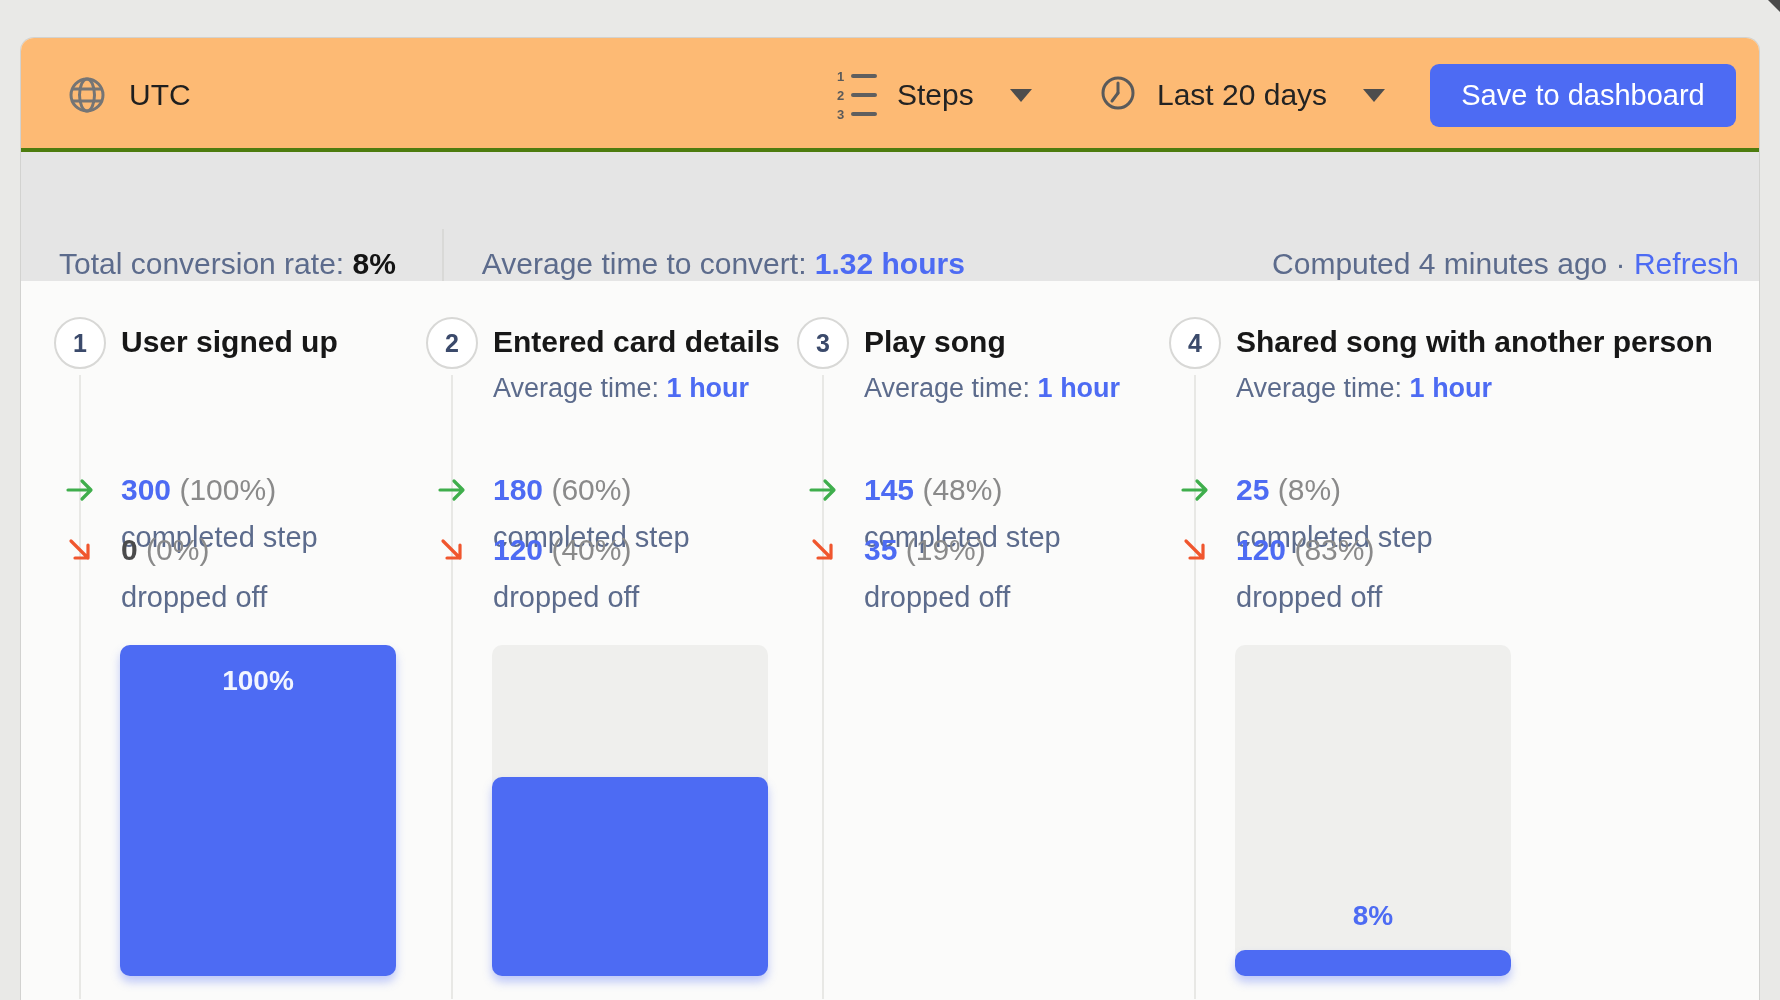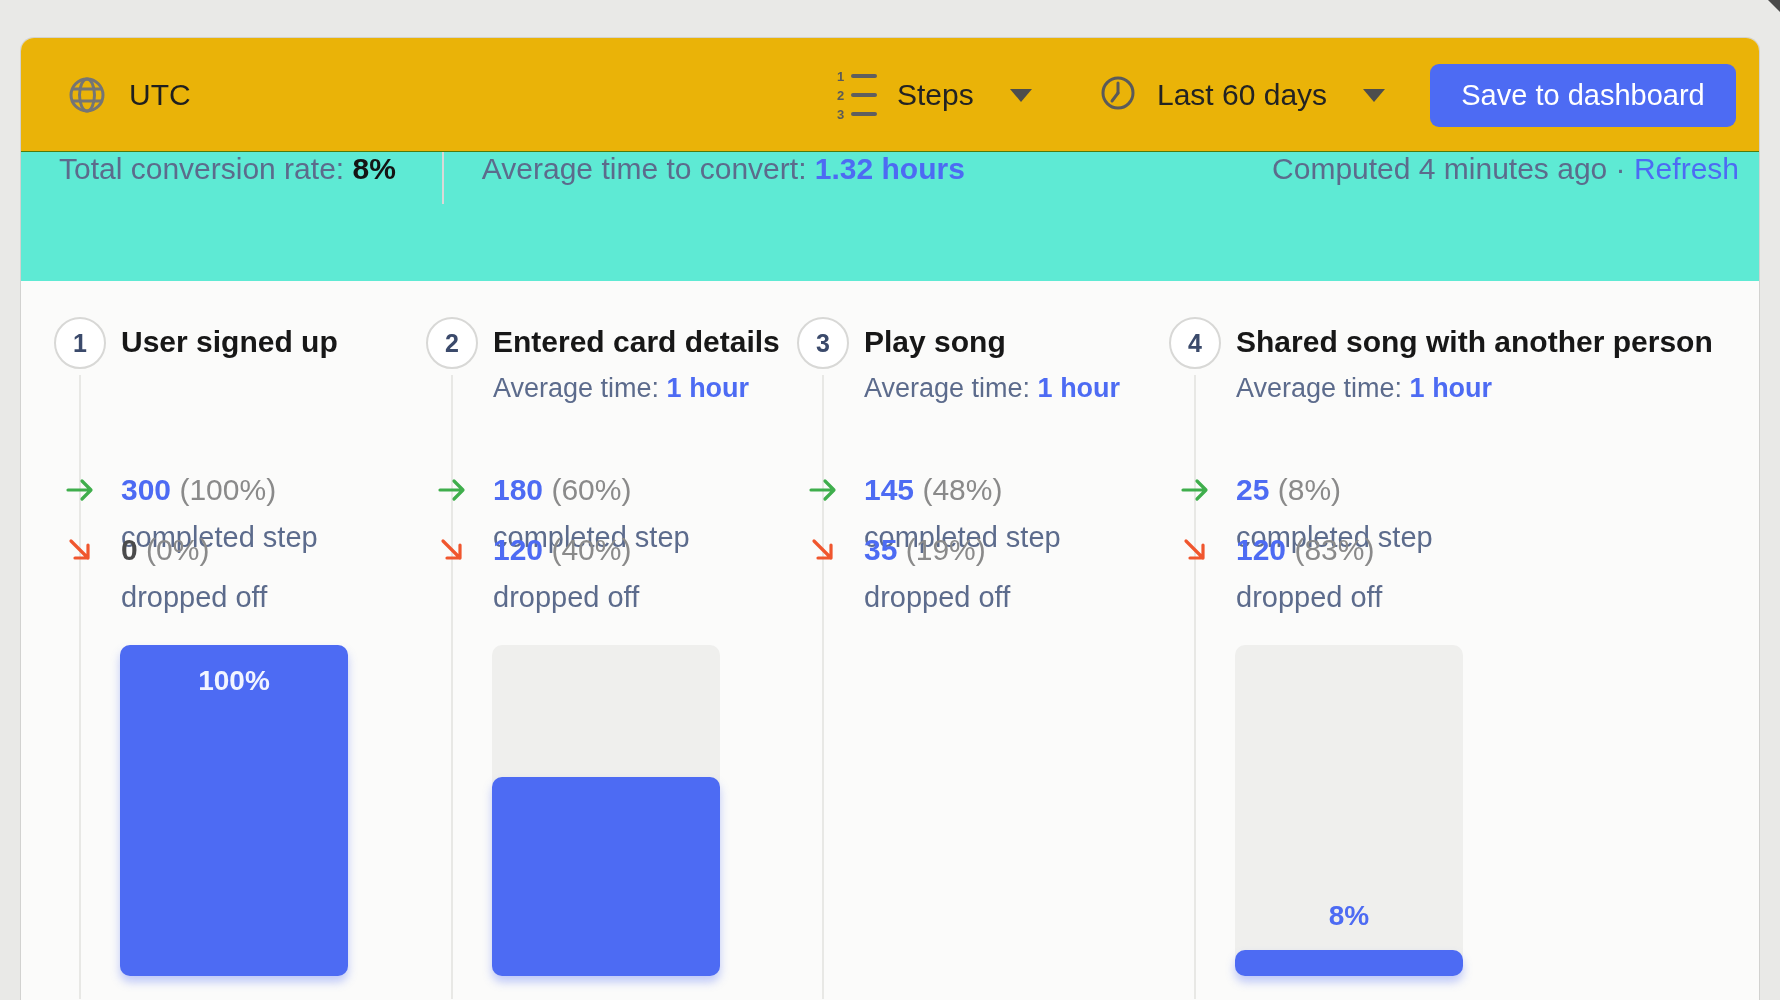--- a/index.html
+++ b/index.html
@@ -21,22 +21,22 @@
     position:absolute; left:20px; top:37px; width:1740px; height:963px;
     background:#fbfbfa;
     border:1px solid #d2d2d0;
     border-bottom:none;
     border-radius:14px 14px 0 0;
     overflow:hidden;
   }
   
   .card-header{
     position:relative; height:114px;
-    background:#eab308;
-    border-bottom:1px solid #4d7c0f;
+    background:#fdba74;
+    border-bottom:4px solid #4d7c0f;
   }
   .tz{
     position:absolute; left:46px; top:0; height:114px;
     display:flex; align-items:center; gap:22px;
   }
   .tz-label{ font-size:30px; color:#1f1f1f; }
   .icon-globe svg{ display:block; }
   .ctl{
     position:absolute; top:0; height:114px;
     display:flex; align-items:center; gap:20px;
@@ -61,22 +61,22 @@
     background:#4d6bf3; color:#ffffff;
     border:none; border-radius:9px;
     font-family:"Liberation Sans", sans-serif;
     font-size:29px;
     cursor:pointer;
     margin-left:17px;
   }
   
   .summary{
     position:relative; height:129px;
-    background:#5eead4;
-    display:flex; align-items:flex-start;
+    background:#e5e5e5;
+    display:flex; align-items:flex-end;
   }
   .sum-left{ margin-left:38px; font-size:30px; color:#5c6b8c; white-space:nowrap; }
   .sum-strong{ color:#141414; font-weight:700; }
   .sum-div{ width:2px; height:52px; background:#d9d9d7; margin:0 38px 0 46px; }
   .sum-mid{ font-size:30px; color:#5c6b8c; white-space:nowrap; }
   .blue-strong{ color:#4d6bf3; font-weight:700; }
   .sum-right{
     margin-left:auto; margin-right:20px;
     font-size:30px; color:#5c6b8c; white-space:nowrap;
   }
@@ -112,21 +112,21 @@
   .metric{ position:absolute; left:75px; font-size:30px; color:#8a8a8a; white-space:nowrap; }
   .metric-complete{ top:192px; }
   .metric-drop{ top:252px; }
   .count-blue{ color:#4d6bf3; font-weight:700; }
   .count-blue.zero{ color:#4b4b4b; }
   .metric-label{ position:absolute; left:75px; font-size:29px; color:#5c6b8c; white-space:nowrap; }
   .lbl-complete{ top:240px; }
   .lbl-drop{ top:300px; }
   .bar-track{
     position:absolute; left:74px; top:364px;
-    width:228px; height:331px;
+    width:276px; height:331px;
     background:#efefed; border-radius:10px;
   }
   .bar-fill{
     position:absolute; left:0; right:0; bottom:0;
     background:#4d6bf3; border-radius:10px;
     box-shadow:0 6px 10px rgba(77,107,243,0.35);
     cursor:pointer;
   }
   .bar-label{
     position:absolute; left:0; width:100%;
@@ -175,21 +175,21 @@
     </div>
 
     <div class="ctl ctl-date">
       <span>
         <svg width="38" height="38" viewBox="0 0 38 38">
           <circle cx="19" cy="19" r="15" fill="none" stroke="#5a5a5a" stroke-width="3"></circle>
           <line x1="19" y1="19" x2="19" y2="9" stroke="#5a5a5a" stroke-width="3" stroke-linecap="round"></line>
           <line x1="19" y1="19" x2="13" y2="27" stroke="#5a5a5a" stroke-width="3" stroke-linecap="round"></line>
         </svg>
       </span>
-      <span class="ctl-label">Last 60 days</span>
+      <span class="ctl-label">Last 20 days</span>
       <span class="caret"></span>
     </div>
 
     <button class="save-btn">Save to dashboard</button>
   </div>
 
   <div class="summary">
     <div class="sum-left">
       <span>Total conversion rate:</span>
       <span class="sum-strong">8%</span>

